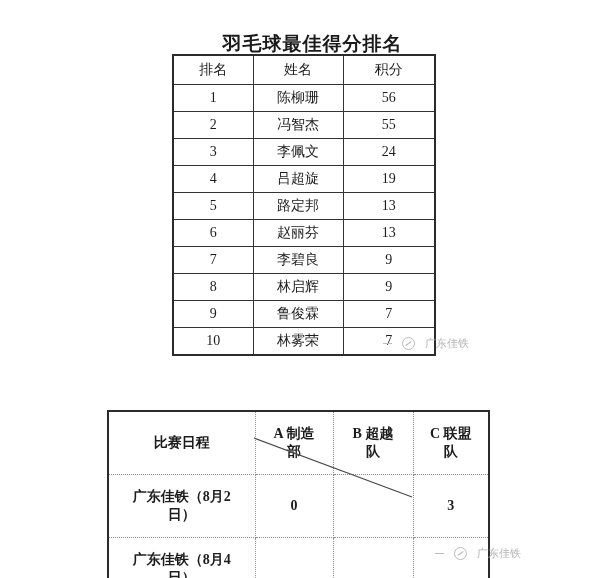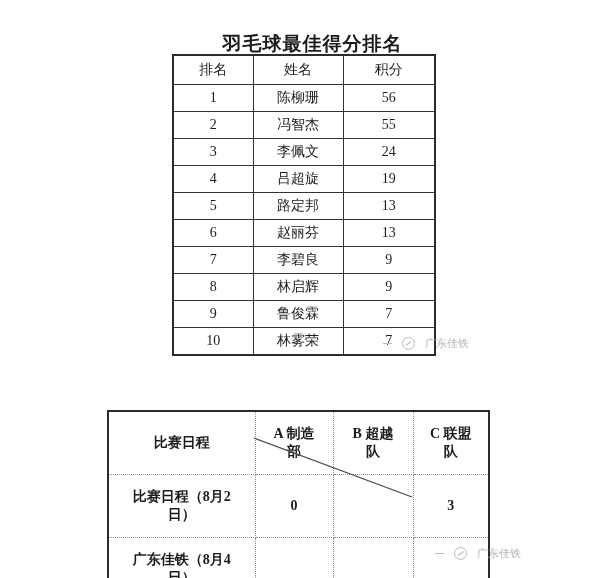--- a/index.html
+++ b/index.html
@@ -149,21 +149,21 @@
       <thead>
         <tr>
           <th>比赛日程</th>
           <th>A 制造部</th>
           <th>B 超越队</th>
           <th>C 联盟队</th>
         </tr>
       </thead>
       <tbody>
         <tr class="r2">
-          <td>比赛日程（8月2日）</td>
+          <td>广东佳铁（8月2日）</td>
           <td>0</td>
           <td></td>
           <td>3</td>
         </tr>
         <tr class="r3">
           <td>广东佳铁（8月4日）</td>
           <td></td>
           <td></td>
           <td></td>
         </tr>

